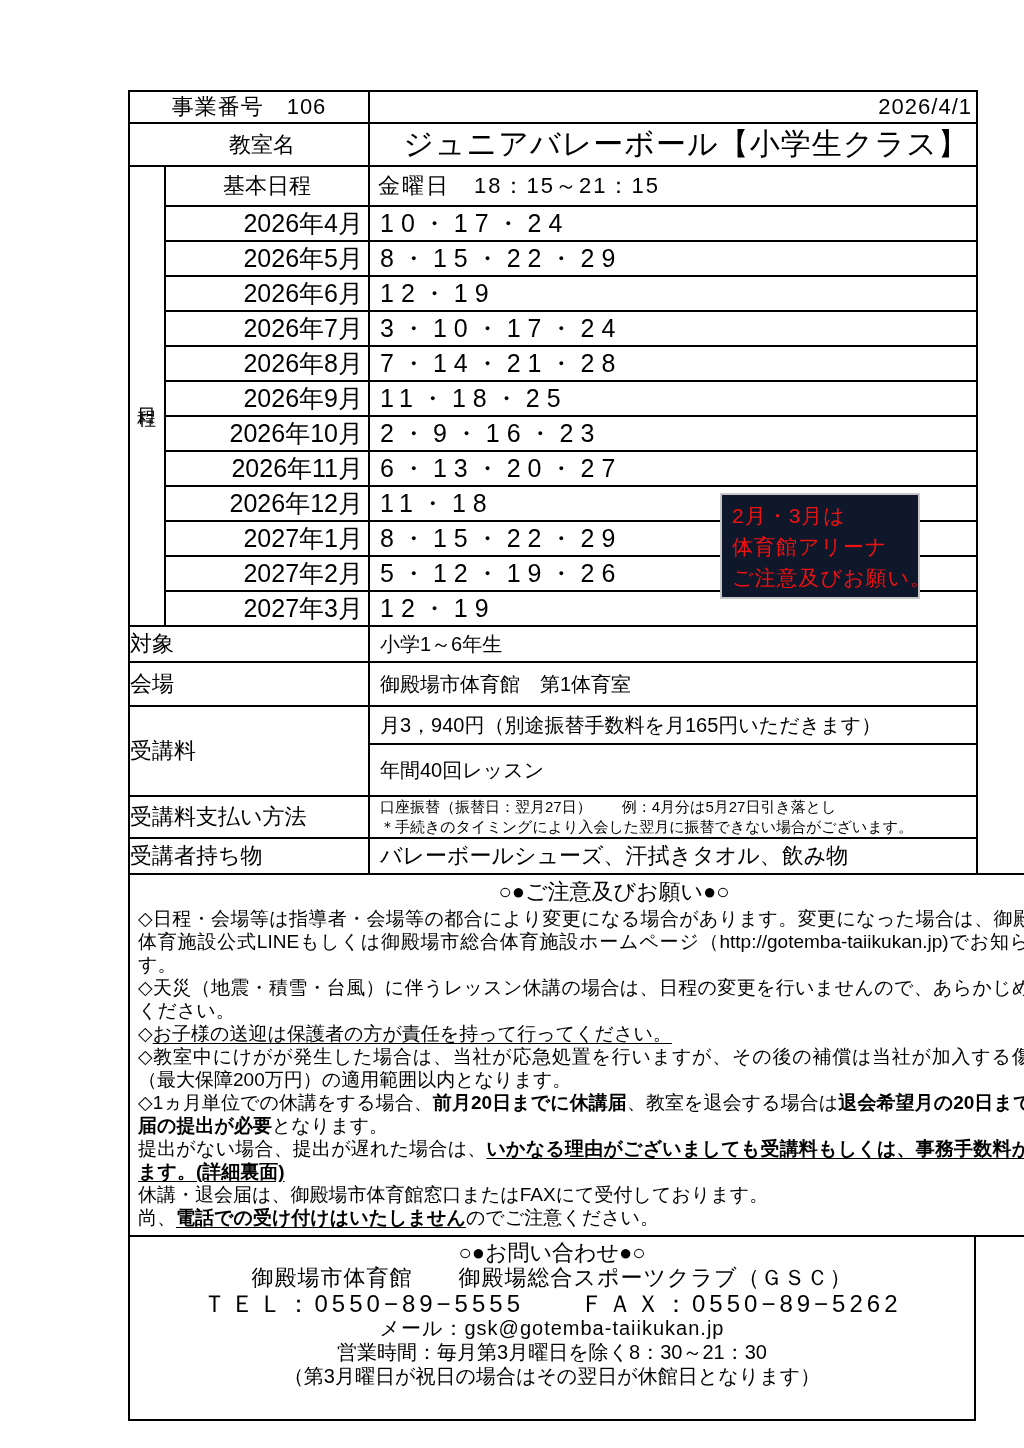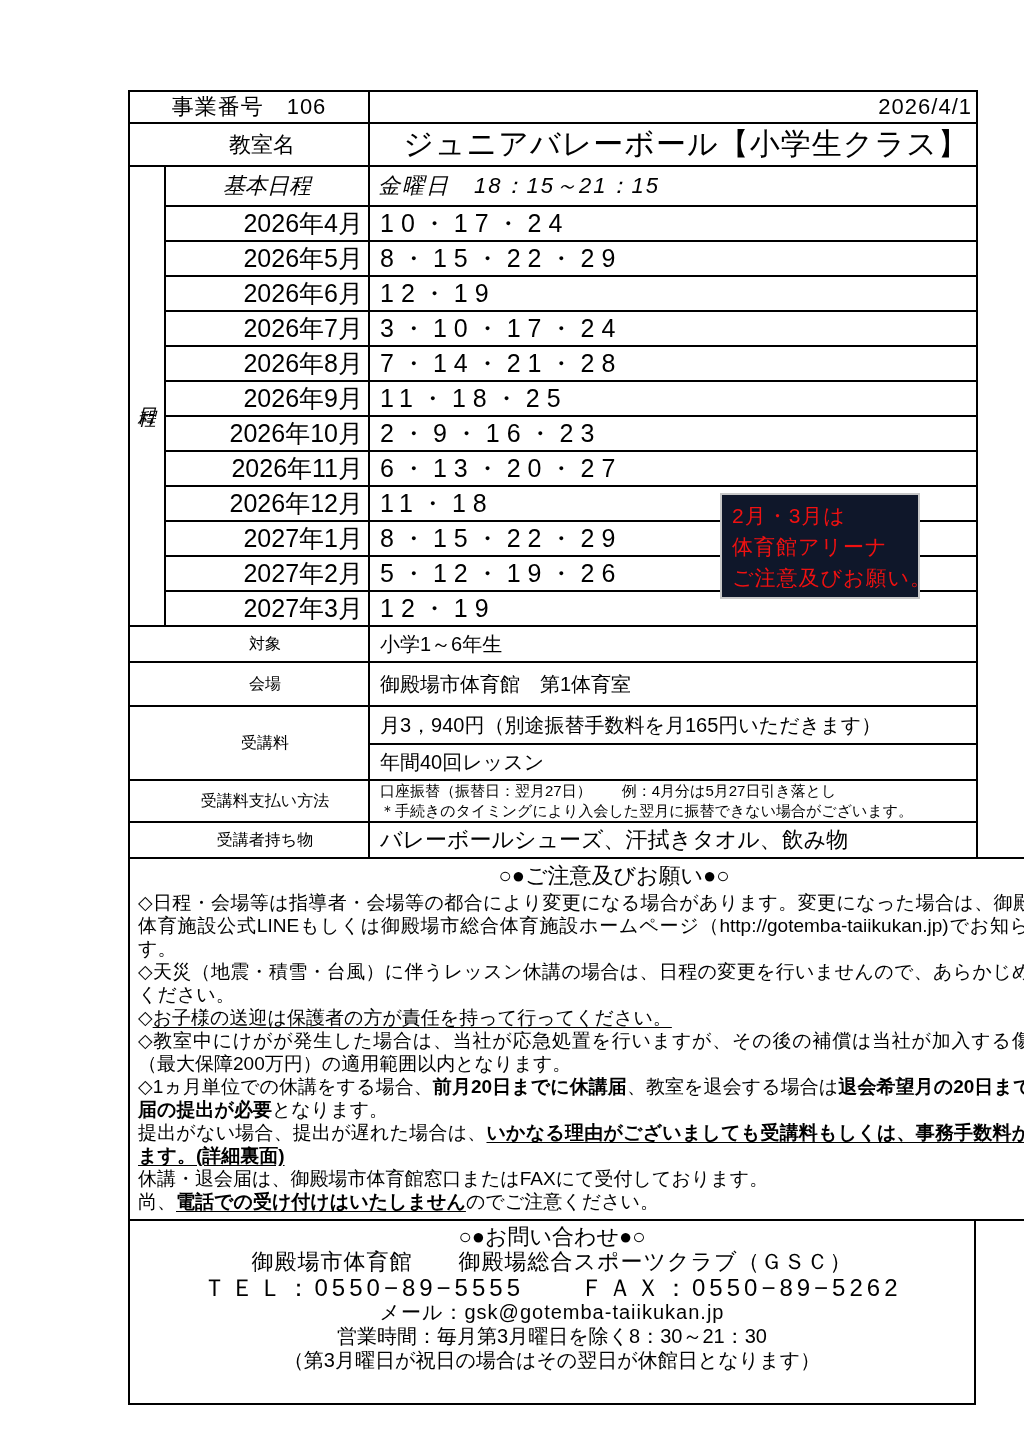--- a/index.html
+++ b/index.html
@@ -29,33 +29,33 @@
 
   
   .col-side { width: 36px; }
   .col-month { width: 204px; }
   .col-dates { width: 608px; }
   .side-cell { vertical-align: middle; text-align: center; }
   .vtext {
     writing-mode: vertical-rl; margin: 0 auto;
     font-size: 19px; letter-spacing: 3px; line-height: 1;
   }
-  .r-basic td { height: 40px; font-style: italic; }
+  .r-basic td { height: 40px; }
   .basic-label { text-align: center; font-size: 22px; }
   .basic-value { font-size: 22px; padding-left: 8px; letter-spacing: 2px; }
   .r-month td { height: 34px; }
   .month-cell { text-align: right; font-size: 25px; padding-right: 5px; white-space: nowrap; }
   .dates-cell { font-size: 25px; padding-left: 10px; letter-spacing: 7px; white-space: nowrap; }
 
   
-  .lbl { text-align: center; font-size: 16px; vertical-align: middle; padding-left: 32px; }
+  .lbl { font-size: 22px; vertical-align: middle; }
   .val { padding-left: 10px; vertical-align: middle; }
   .r-target td { height: 36px; } .target-val { font-size: 20px; }
   .r-venue td { height: 44px; } .venue-val { font-size: 20px; }
-  .r-fee1 td { height: 38px; } .r-fee2 td { height: 36px; }
+  .r-fee1 td { height: 38px; } .r-fee2 td { height: 52px; }
   .fee-val { font-size: 20px; }
   .r-pay td { height: 36px; }
   .pay-val { font-size: 15px; line-height: 20px; }
   .r-items td { height: 36px; } .items-val { font-size: 22px; }
 
   
   .notes-box {
     border: 2px solid #000; width: 972px; min-height: 330px;
     padding: 2px 8px 6px 8px; font-size: 19px; line-height: 23px;
   }

